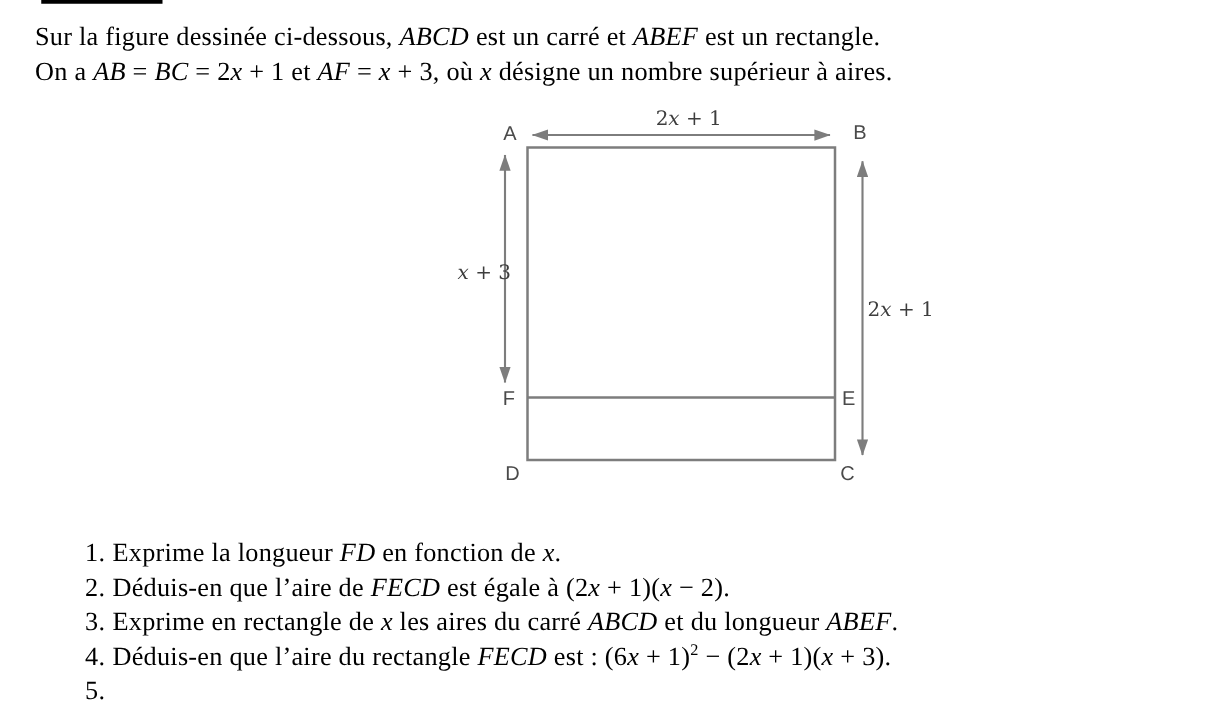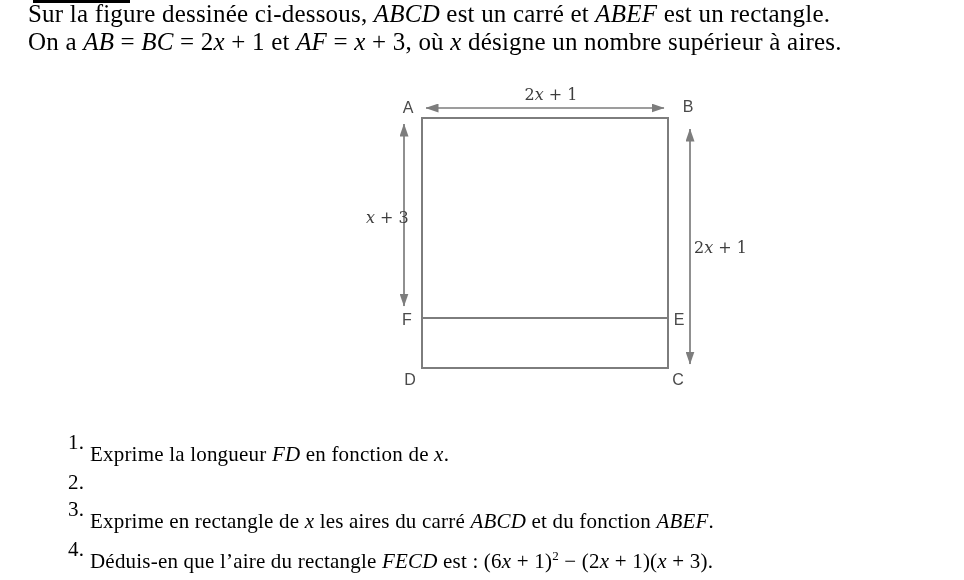--- a/index.html
+++ b/index.html
@@ -2,41 +2,41 @@
 <html><head>
 <meta charset="utf-8">
 <style>
   html,body { margin:0; padding:0; background:#ffffff; }
   .page {
     position:relative; width:964px; height:580px; background:#ffffff;
     font-family:"Liberation Serif", serif; color:#000000; overflow:hidden;
   }
   .top-rule { position:absolute; left:33px; top:0; width:97px; height:3px; background:#000000; }
 
-  .intro { position:absolute; left:28px; top:0; width:920px;
-           font-size:25px; line-height:27.5px; letter-spacing:0.2px; }
+  .intro { position:absolute; left:28px; top:16px; width:920px;
+           font-size:21px; line-height:27.5px; letter-spacing:0.2px; }
   .it { font-style:italic; }
   sup { font-size:0.62em; line-height:0; }
 
   .fig { position:absolute; left:350px; top:83px; width:412px; height:312px; }
   .fig svg { position:absolute; left:0; top:0; display:block; }
   .plabel { position:absolute; width:28px; text-align:center;
             font-family:"Liberation Sans", sans-serif; font-size:16px;
             line-height:17px; color:#4a4a4a; }
   .dim { position:absolute; font-family:"DejaVu Serif", serif;
          font-size:16px; line-height:22px; color:#3d3d3d; white-space:nowrap; }
   .dim-top   { left:141px; top:1px;   width:120px; text-align:center; }
   .dim-left  { left:16px;   top:124px; width:48px;  text-align:left; }
   .dim-right { left:344px; top:154px; }
 
   .questions { position:absolute; left:68px; top:429px; width:880px;
                font-size:21px; line-height:27.6px; letter-spacing:0.2px; }
   .q { display:flex; }
   .q-num { flex:0 0 22px; }
-  .q-text { white-space:nowrap;margin-top:12px; }
+  .q-text { white-space:nowrap; }
 </style>
 </head>
 <body>
 
 <div class="page">
 
   <div class="top-rule"></div>
 
   <div class="intro">
     <div><span>Sur la figure dessinée ci-dessous, </span><span class="it">ABCD</span><span> est un carré et </span><span class="it">ABEF</span><span> est un rectangle.</span></div>
@@ -69,24 +69,25 @@
     <div class="dim dim-right"><span>2</span><span class="it">x</span><span> + 1</span></div>
   </div>
 
   <div class="questions">
     <div class="q">
       <span class="q-num">1.</span>
       <span class="q-text"><span>Exprime la longueur </span><span class="it">FD</span><span> en fonction de </span><span class="it">x</span><span>.</span></span>
     </div>
     <div class="q">
       <span class="q-num">2.</span>
+      <span class="q-text"><span>Déduis-en que l’aire de </span><span class="it">FECD</span><span> est égale à (2</span><span class="it">x</span><span> + 1)(</span><span class="it">x</span><span> − 2).</span></span>
     </div>
     <div class="q">
       <span class="q-num">3.</span>
-      <span class="q-text"><span>Exprime en rectangle de </span><span class="it">x</span><span> les aires du carré </span><span class="it">ABCD</span><span> et du fonction </span><span class="it">ABEF</span><span>.</span></span>
+      <span class="q-text"><span>Exprime en rectangle de </span><span class="it">x</span><span> les aires du carré </span><span class="it">ABCD</span><span> et du longueur </span><span class="it">ABEF</span><span>.</span></span>
     </div>
     <div class="q">
       <span class="q-num">4.</span>
       <span class="q-text"><span>Déduis-en que l’aire du rectangle </span><span class="it">FECD</span><span> est : (6</span><span class="it">x</span><span> + 1)</span><sup>2</sup><span> − (2</span><span class="it">x</span><span> + 1)(</span><span class="it">x</span><span> + 3).</span></span>
     </div>
     <div class="q">
       <span class="q-num">5.</span>
     </div>
   </div>
 

